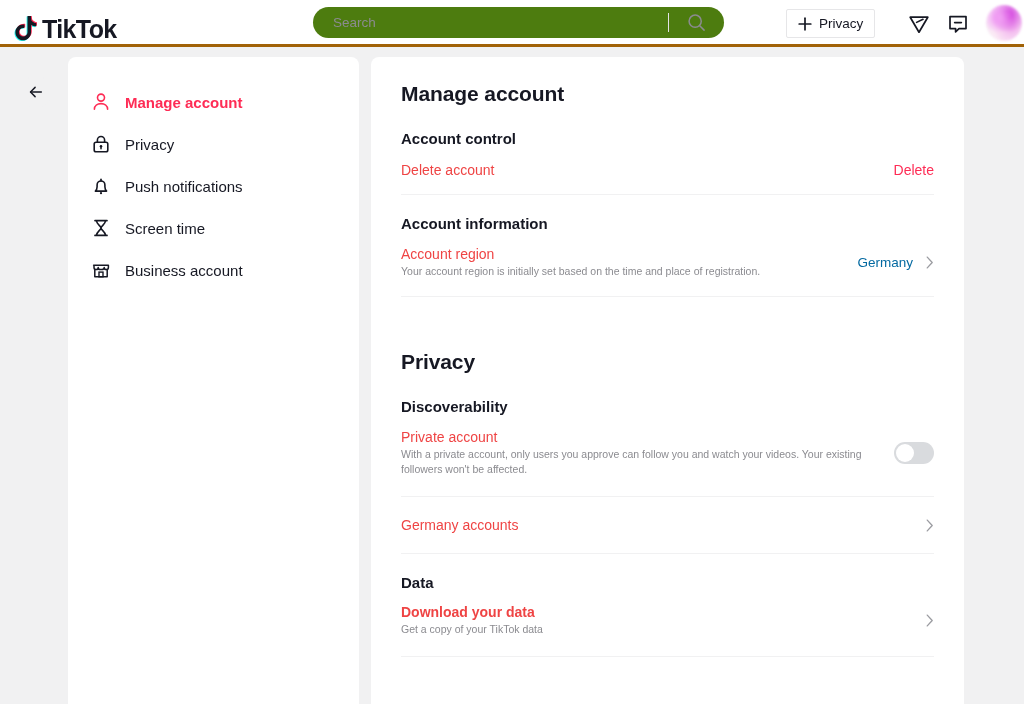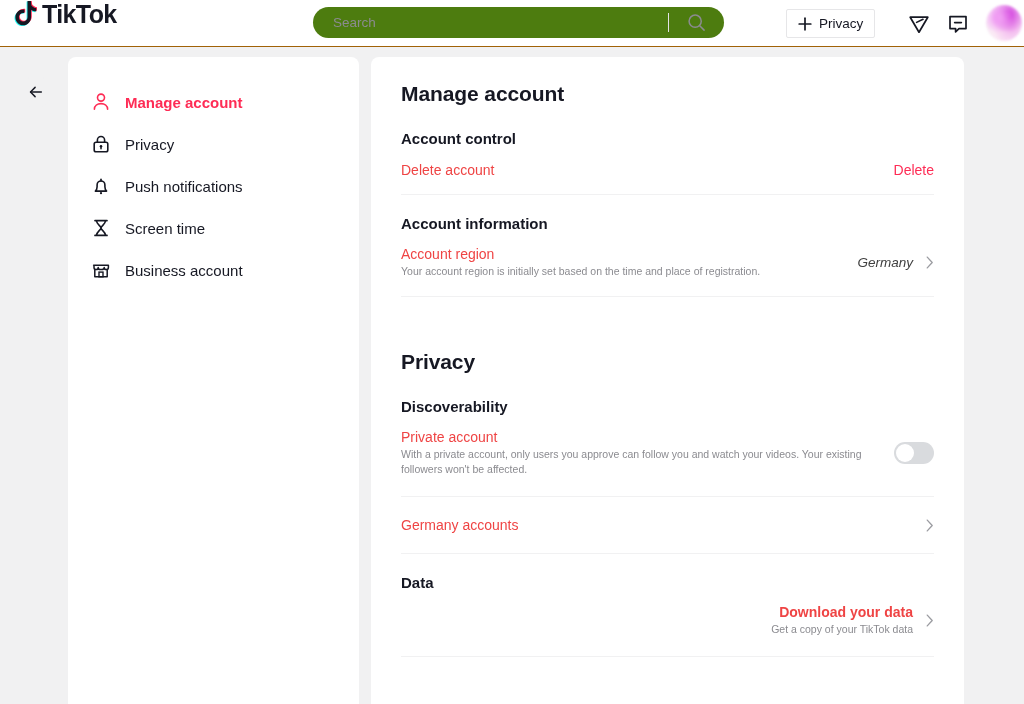--- a/index.html
+++ b/index.html
@@ -8,22 +8,22 @@
     background: #f1f1f2;
     font-family: "Liberation Sans", sans-serif;
     overflow: hidden;
   }
 
   
   .header {
     position: absolute; top: 0; left: 0;
     width: 1024px; height: 47px;
     background: #ffffff;
-    border-bottom: 1px solid #a16207;
-    display: flex; align-items: flex-start;
+    border-bottom: 3px solid #a16207;
+    display: flex; align-items: flex-end;
   }
   .logo {
     display: flex; align-items: center;
     margin-left: 12px; gap: 4px;
   }
   .logo-note { width: 26px; height: 28px; display: block; }
   .logo-text {
     font-size: 25px; font-weight: bold; letter-spacing: -0.6px;
     color: #161823;
   }
@@ -126,21 +126,21 @@
   .row-label { font-size: 14px; color: #ef4444; }
   .row-label.bold { font-weight: bold; }
   .row-desc {
     font-size: 10.5px; color: #8b8b90; line-height: 1.38;
     margin-top: 2px;
   }
   .link-delete {
     font-size: 14px; color: #fe2c55; cursor: pointer; white-space: nowrap;
   }
   .row-value {
-    font-size: 13.5px; color: #404040; white-space: nowrap; font-style: italic;
+    font-size: 13.5px; color: #0369a1; white-space: nowrap;
   }
   .chev { width: 9px; height: 15px; display: block; flex: none; }
   .rowlink { cursor: pointer; }
 
   .toggle {
     width: 40px; height: 22px; border-radius: 11px;
     background: #d9dbde; flex: none; position: relative;
     cursor: pointer; border: none; padding: 0;
   }
   .toggle .knob {
@@ -152,21 +152,21 @@
   
   .s-acct-ctrl { margin-top: 24px; }
   .r-delete { margin-top: 15px; padding-bottom: 16px; }
   .s-acct-info { margin-top: 20px; }
   .r-region { margin-top: 14px; padding-bottom: 18px; }
   .t-privacy { margin-top: 28px; }
   .s-disc { margin-top: 24px; }
   .r-private { margin-top: 14px; padding-bottom: 20px; }
   .r-blocked { height: 56px; }
   .s-data { margin-top: 20px; }
-  .r-download { margin-top: 13px; padding-bottom: 19px; text-align: right; }
+  .r-download { margin-top: 13px; padding-bottom: 19px; }
   .t-push { margin-top: 25px; }
 </style>
 </head>
 <body>
 
 <div class="header">
 
   <div class="logo">
     <svg class="logo-note" viewBox="0 0 26 28">
       <path d="M18.5 5.2c1.2 1.5 2.9 2.5 4.8 2.7v3.4c-1.9-.1-3.7-.7-5.2-1.7v7.6c0 4.3-3.5 7.8-7.8 7.8S2.5 21.5 2.5 17.2s3.5-7.8 7.8-7.8c.4 0 .8 0 1.2.1v3.5c-.4-.1-.8-.2-1.2-.2-2.4 0-4.3 1.9-4.3 4.3s1.9 4.3 4.3 4.3 4.3-1.9 4.3-4.3V.5h3.4c.1 1.7.2 3.3.5 4.7z" fill="#25f4ee"></path>

